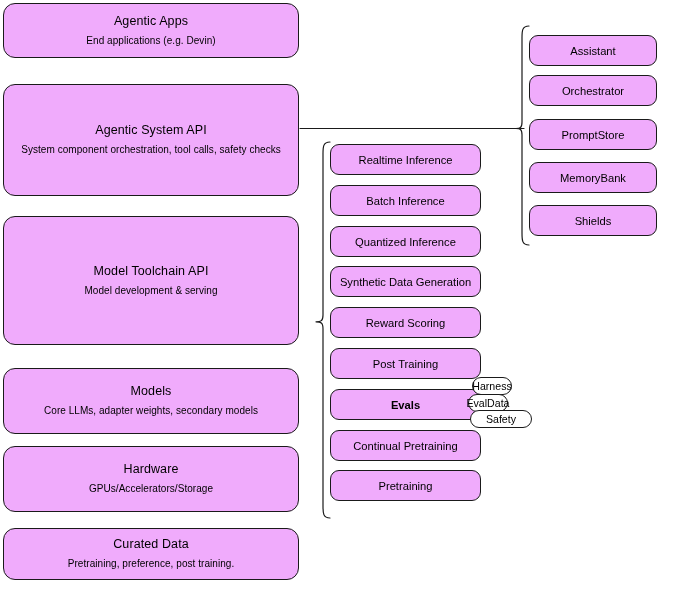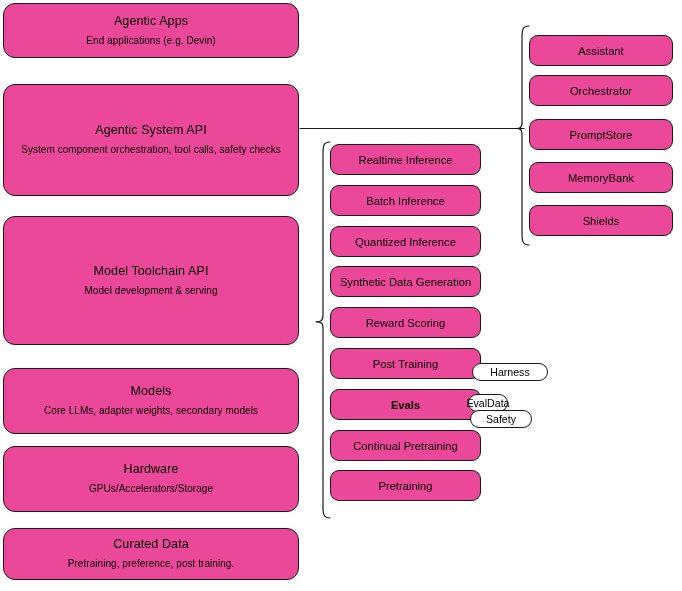--- a/index.html
+++ b/index.html
@@ -23,21 +23,21 @@
     width: 682px;
     height: 591px;
   }
 
   
   .node {
     position: absolute;
     box-sizing: border-box;
     border: 1.2px solid #1a1a1a;
     border-radius: 10px;
-    background: #ec4899;
+    background: #f0abfc;
     display: flex;
     flex-direction: column;
     align-items: center;
     justify-content: center;
     text-align: center;
     line-height: 1.25;
   }
 
   
   .layer {
@@ -57,21 +57,21 @@
     letter-spacing: .05px;
   }
 
   
   .cap {
     height: 31px;
     border-radius: 9px;
     font-size: 11.2px;
   }
   .cap-mid { left: 330px; width: 151px; }
-  .cap-right { left: 529px; width: 144px; }
+  .cap-right { left: 529px; width: 128px; }
 
   
   .mini {
     position: absolute;
     box-sizing: border-box;
     border: 1.2px solid #1a1a1a;
     border-radius: 11px;
     background: #ffffff;
     display: flex;
     align-items: center;
@@ -181,21 +181,21 @@
   <div class="node cap cap-mid" style="top:389px;font-weight:bold;">
     <span>Evals</span>
   </div>
   <div class="node cap cap-mid" style="top:430px;">
     <span>Continual Pretraining</span>
   </div>
   <div class="node cap cap-mid" style="top:470px;border-radius:9px;">
     <span>Pretraining</span>
   </div>
 
-  <div class="mini" style="left:472px; top:363px; width:76px;">
+  <div class="mini" style="left:472px; top:377px; width:40px;">
     <span>Harness</span>
   </div>
   <div class="mini" style="left:468px; top:394px; width:40px;">
     <span>EvalData</span>
   </div>
   <div class="mini" style="left:470px; top:410px; width:62px;">
     <span>Safety</span>
   </div>
 
   <div class="node cap cap-right" style="top:35px;">

